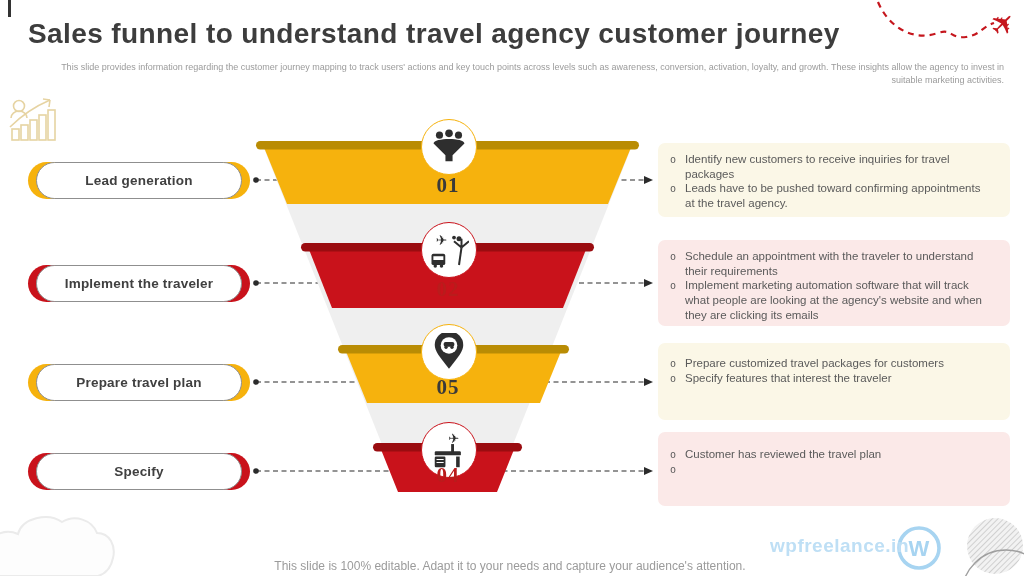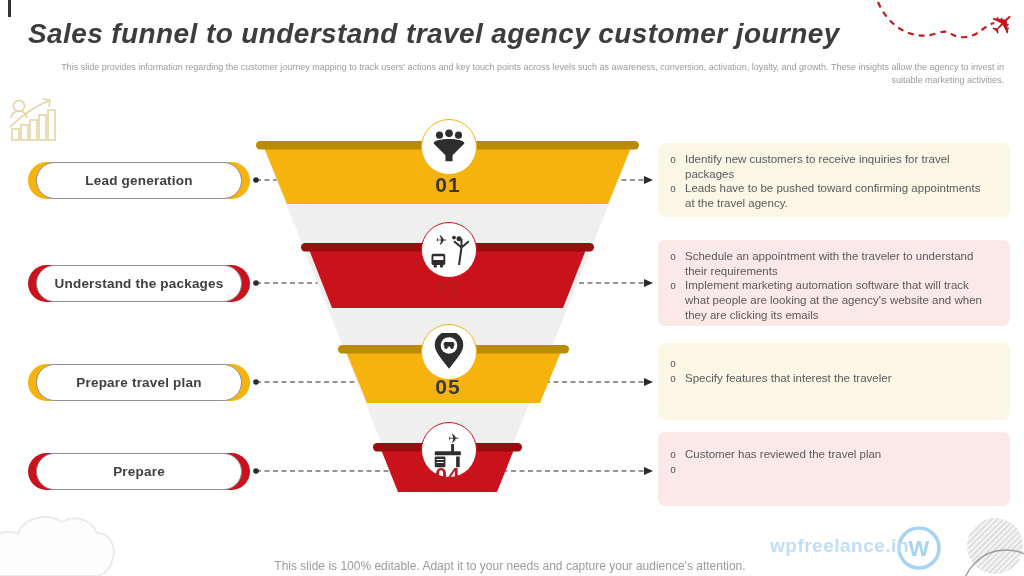--- a/index.html
+++ b/index.html
@@ -4,21 +4,21 @@
 <style>
   html,body{margin:0;padding:0;background:#888;}
   .slide{
     position:relative;width:1024px;height:576px;background:#ffffff;overflow:hidden;
     font-family:"Liberation Sans",sans-serif;
   }
   .abs{position:absolute;}
   
   .title{
     left:28px;top:18px;width:900px;font-size:28px;font-weight:bold;
-    color:var(--ink,#3d3d3d);letter-spacing:.4px;font-style:italic;
+    color:var(--ink,#3d3d3d);letter-spacing:.4px;
   }
   .subtitle{
     left:29px;top:61px;width:975px;font-size:9px;line-height:1.4;
     color:var(--muted,#9b9b9b);
     text-align:right;
   }
   
   .pill{left:28px;width:222px;height:37px;}
   .pill-back{position:absolute;inset:0;border-radius:19px;}
   .pill-back.gold{background:var(--yellow,#F6B20D);}
@@ -30,21 +30,21 @@
   }
   
   .badge{
     left:421px;width:54px;height:54px;border-radius:50%;background:#fff;
     display:flex;align-items:center;justify-content:center;z-index:3;
   }
   .badge.gold{border:1.6px solid var(--yellow,#F6B20D);}
   .badge.redb{border:1.6px solid var(--red,#C9121B);}
   .num{
     left:408px;width:80px;text-align:center;font-size:21px;font-weight:bold;
-    letter-spacing:1px;z-index:3;
+    letter-spacing:1px;z-index:3;font-family:Liberation Serif, serif;
   }
   .num.dark{color:#3a3a3a;}
   .num.light{color:#b91c1c;}
   
   .note{
     left:658px;width:352px;border-radius:7px;box-sizing:border-box;
     padding:9px 24px 8px 12px;z-index:2;
   }
   .note.cream{background:var(--cream,#FBF7E7);}
   .note.pink{background:var(--pink,#FBE9E8);}
@@ -135,29 +135,29 @@
 
   <div class="abs title z2">Sales funnel to understand travel agency customer journey</div>
   <div class="abs subtitle z2">This slide provides information regarding the customer journey mapping to track users' actions and key touch points across levels such as awareness, conversion, activation, loyalty,  and growth. These insights allow the agency to invest in suitable marketing activities.</div>
 
   <div class="abs pill z2" style="top:162px">
     <div class="pill-back gold"></div>
     <div class="pill-front">Lead generation</div>
   </div>
   <div class="abs pill z2" style="top:265px">
     <div class="pill-back redb"></div>
-    <div class="pill-front">Understand the packages</div>
+    <div class="pill-front">Implement the traveler</div>
   </div>
   <div class="abs pill z2" style="top:364px">
     <div class="pill-back gold"></div>
     <div class="pill-front">Prepare travel plan</div>
   </div>
   <div class="abs pill z2" style="top:453px">
     <div class="pill-back redb"></div>
-    <div class="pill-front">Prepare</div>
+    <div class="pill-front">Specify</div>
   </div>
 
   <div class="abs badge gold" style="top:119px">
     <svg width="38" height="38" viewBox="-16 -16 32 32">
       <g fill="#2e2e2e">
         <circle cx="-8" cy="-10" r="3"></circle>
           <circle cx="0" cy="-11.5" r="3.2"></circle>
           <circle cx="8" cy="-10" r="3"></circle>
         <path d="M-13,-3 C-13,-8 13,-8 13,-3 L13,-3 L3,7 L3,12 L-3,12 L-3,7 Z"></path>
       </g>
@@ -226,20 +226,21 @@
       <li>
           <span class="marker">o</span>
           <span>Implement marketing automation software that will track what people are looking at the agency's website and when they are clicking its emails</span>
         </li>
     </ul>
   </div>
   <div class="abs note cream" style="top:343px;height:77px;padding-top:13px">
     <ul>
       <li>
           <span class="marker">o</span>
+          <span>Prepare customized travel packages for customers</span>
         </li>
       <li>
           <span class="marker">o</span>
           <span>Specify features that interest the traveler</span>
         </li>
     </ul>
   </div>
   <div class="abs note pink" style="top:432px;height:74px;padding-top:15px">
     <ul>
       <li>

